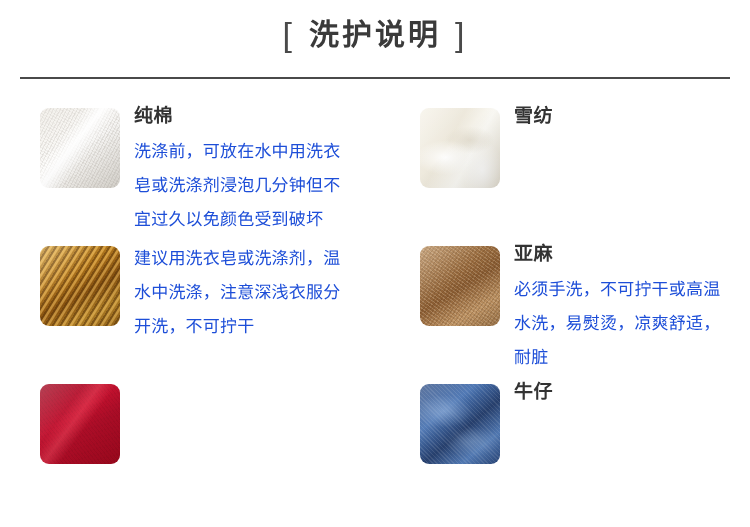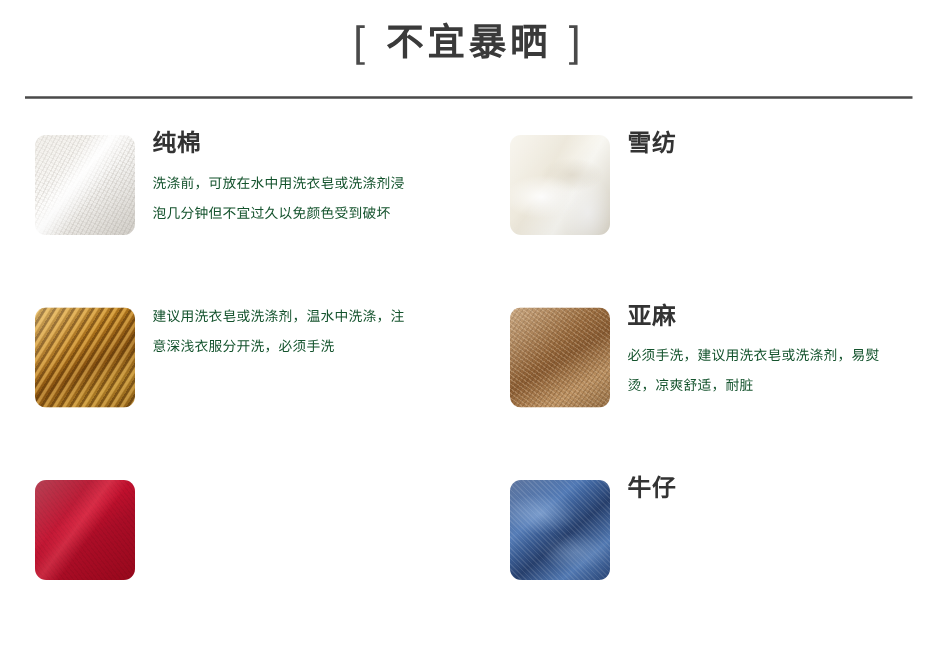--- a/index.html
+++ b/index.html
@@ -64,21 +64,21 @@
   
   .grid {
     position: absolute;
     top: 100px;
     left: 0;
     width: 750px;
     display: grid;
     grid-template-columns: 370px 370px;
     grid-auto-rows: 138px;
     column-gap: 10px;
-    padding-left: 28px;
+    padding-left: 40px;
   }
 
   .card {
     display: flex;
     align-items: flex-start;
     gap: 14px;
   }
 
   .swatch {
     flex: 0 0 auto;
@@ -157,36 +157,36 @@
   .card-title {
     font-size: 19px;
     font-weight: bold;
     color: #333333;
     line-height: 1.3;
     letter-spacing: 0.5px;
     margin-bottom: 6px;
   }
 
   .card-desc {
-    font-size: 11px;
-    color: #14532d;
-    line-height: 24px;
+    font-size: 17px;
+    color: #1d4ed8;
+    line-height: 34px;
     letter-spacing: 0.2px;
     max-width: 212px;
   }
 </style>
 </head>
 <body>
 
 <div class="page">
 
   <div class="header">
     <div class="header-title">
       <span class="bracket">[</span>
-      <span>不宜暴晒</span>
+      <span>洗护说明</span>
       <span class="bracket">]</span>
     </div>
   </div>
 
   <div class="title-rule"></div>
 
   <div class="grid">
 
     <div class="card">
       <div class="swatch cotton"></div>
@@ -199,29 +199,29 @@
     <div class="card">
       <div class="swatch chiffon"></div>
       <div class="card-text">
         <div class="card-title">雪纺</div>
       </div>
     </div>
 
     <div class="card">
       <div class="swatch knit"></div>
       <div class="card-text">
-        <div class="card-desc">建议用洗衣皂或洗涤剂，温水中洗涤，注意深浅衣服分开洗，必须手洗</div>
+        <div class="card-desc">建议用洗衣皂或洗涤剂，温水中洗涤，注意深浅衣服分开洗，不可拧干</div>
       </div>
     </div>
 
     <div class="card">
       <div class="swatch linen"></div>
       <div class="card-text">
         <div class="card-title">亚麻</div>
-        <div class="card-desc">必须手洗，建议用洗衣皂或洗涤剂，易熨烫，凉爽舒适，耐脏</div>
+        <div class="card-desc">必须手洗，不可拧干或高温水洗，易熨烫，凉爽舒适，耐脏</div>
       </div>
     </div>
 
     <div class="card">
       <div class="swatch wool"></div>
     </div>
 
     <div class="card">
       <div class="swatch denim"></div>
       <div class="card-text">

